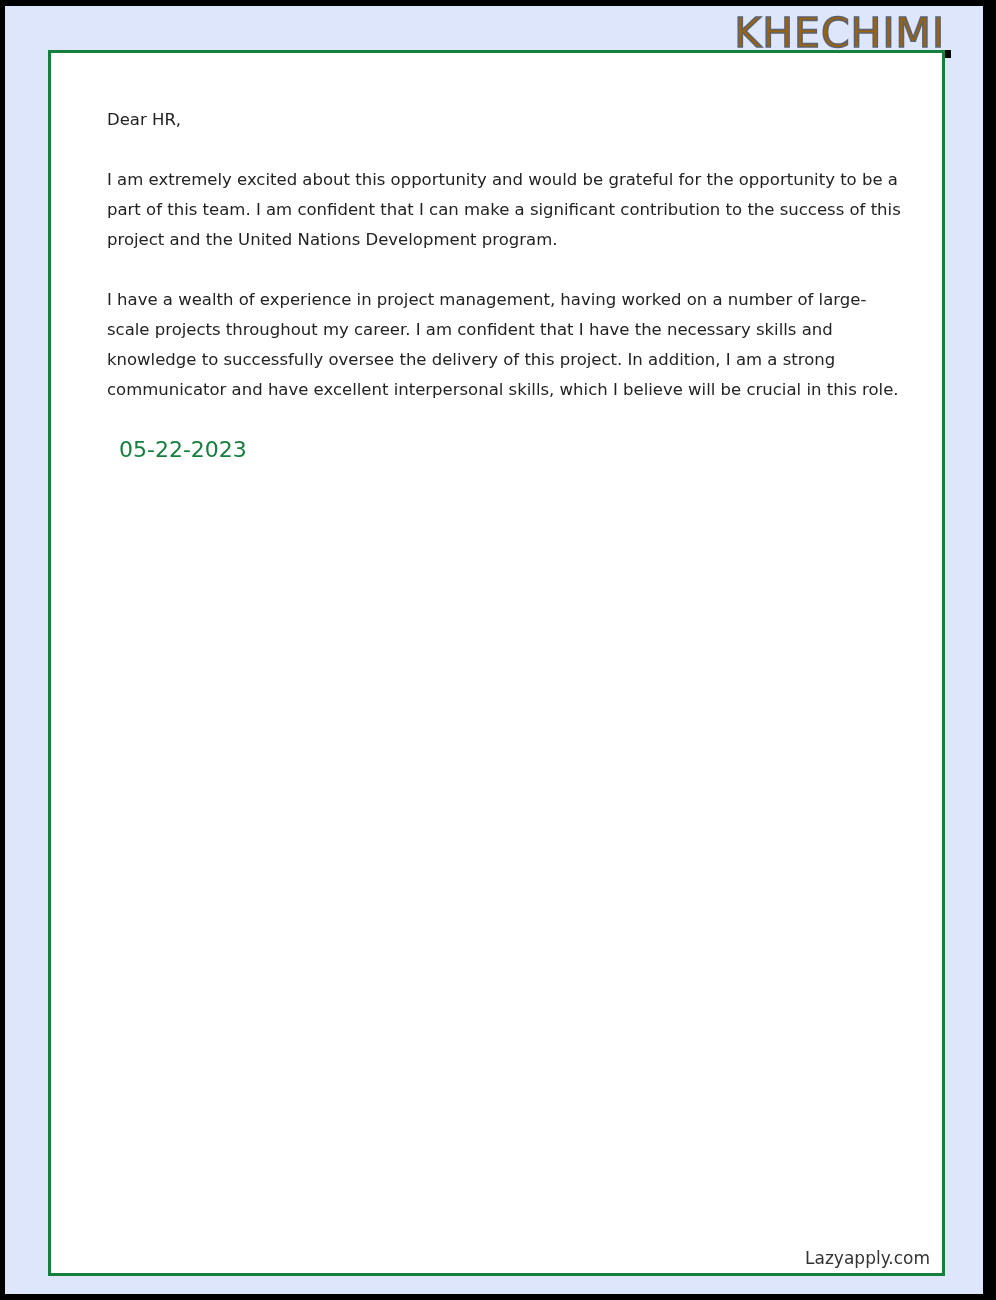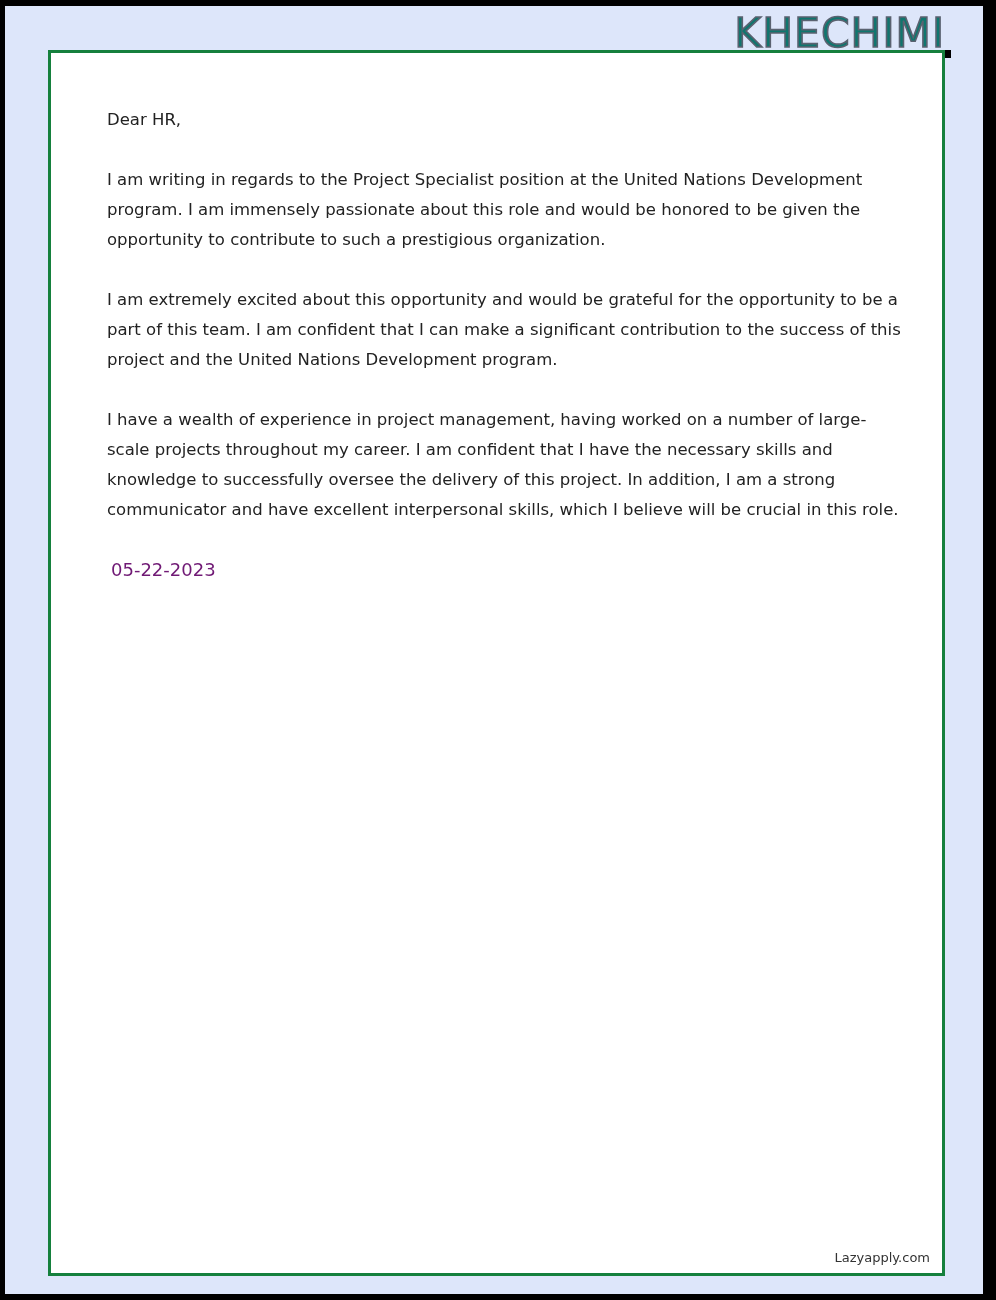--- a/index.html
+++ b/index.html
@@ -35,21 +35,21 @@
 
   .brand-title {
     position: absolute;
     right: 38px;
     top: 5px;
     font-family: "DejaVu Sans", sans-serif;
     font-size: 41px;
     font-weight: 400;
     letter-spacing: 1px;
     line-height: 44px;
-    color: #0f766e;
+    color: #a16207;
     -webkit-text-stroke: 1.6px #5a6270;
     text-shadow: 0 1px 0 rgba(255,255,255,0.35);
     white-space: nowrap;
   }
 
   
   .page {
     position: absolute;
     left: 43px;
     top: 44px;
@@ -86,32 +86,32 @@
 
   .salutation {
     margin: 0 0 30px 0;
   }
 
   .para {
     margin: 0 0 30px 0;
   }
 
   .date-line {
-    margin: 4px;
-    color: #701a75;
-    font-size: 18px;
+    margin: 12px;
+    color: #15803d;
+    font-size: 22px;
     line-height: 30px;
   }
 
   .footer {
     position: absolute;
     right: 12px;
     bottom: 6px;
     font-family: "DejaVu Sans", sans-serif;
-    font-size: 13px;
+    font-size: 17px;
     line-height: 18px;
     color: #333333;
     white-space: nowrap;
   }
 </style>
 </head>
 <body>
 
 <div class="canvas">
 
@@ -120,21 +120,20 @@
   </div>
 
   <div class="page-top-rule"></div>
 
   <div class="page">
 
     <div class="page-inner letter-body">
 
       <p class="salutation">Dear HR,</p>
 
-      <p class="para">I am writing in regards to the Project Specialist position at the United Nations Development program. I am immensely passionate about this role and would be honored to be given the opportunity to contribute to such a prestigious organization.</p>
 
       <p class="para">I am extremely excited about this opportunity and would be grateful for the opportunity to be a part of this team. I am confident that I can make a significant contribution to the success of this project and the United Nations Development program.</p>
 
       <p class="para">I have a wealth of experience in project management, having worked on a number of large-scale projects throughout my career. I am confident that I have the necessary skills and knowledge to successfully oversee the delivery of this project. In addition, I am a strong communicator and have excellent interpersonal skills, which I believe will be crucial in this role.</p>
 
       <p class="date-line">05-22-2023</p>
 
     </div>
 
     <div class="footer">Lazyapply.com</div>

